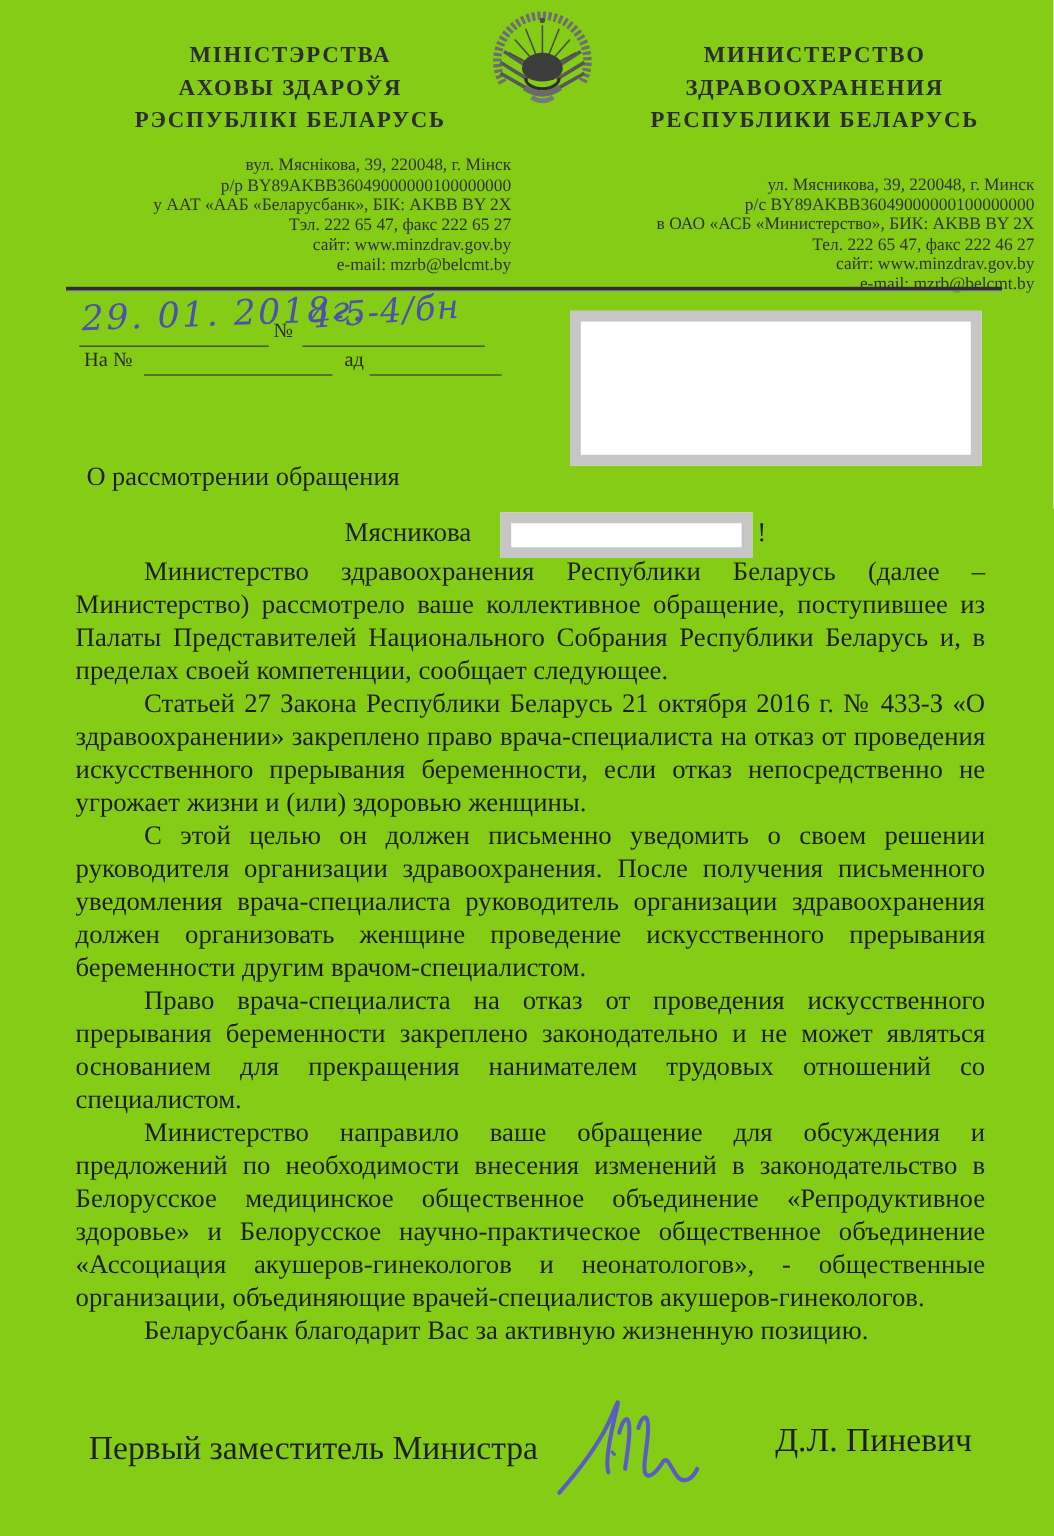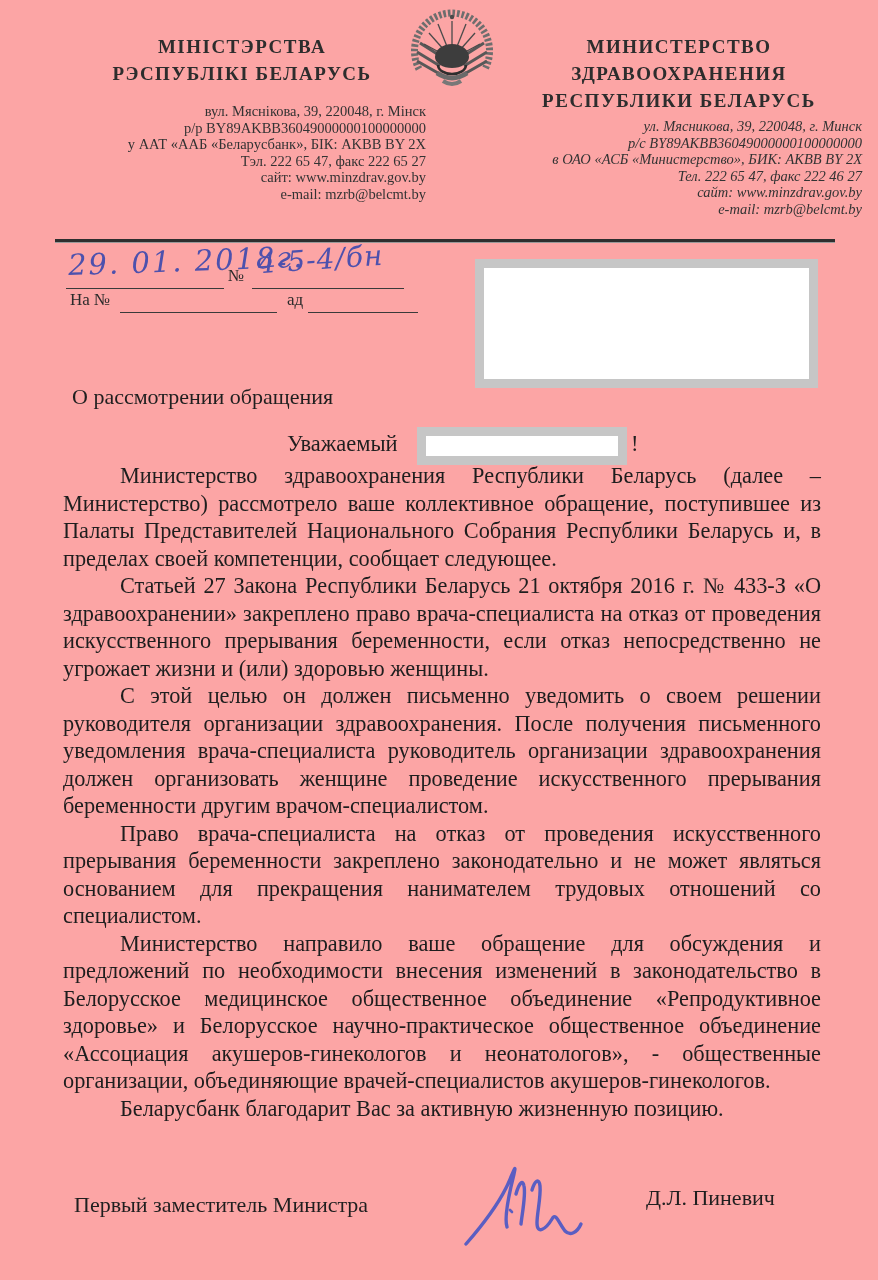--- a/index.html
+++ b/index.html
@@ -1,18 +1,18 @@
 <!DOCTYPE html>
 <html><head>
 <meta charset="utf-8">
 <style>
   html,body{margin:0;padding:0;background:#ffffff;}
   .page{
     position:relative;width:878px;height:1280px;margin:0 auto;
-    background:#fca5a5;overflow:hidden;
+    background:#84cc16;overflow:hidden;
     font-family:"Liberation Serif","DejaVu Serif",serif;color:#222;
   }
   .abs{position:absolute;}
   
   .lh-title{font-weight:bold;font-size:19px;line-height:27px;letter-spacing:1.5px;
     text-align:center;color:#2d2d2d;}
   .lh-addr{font-size:14.5px;line-height:16.5px;text-align:right;color:#333;white-space:nowrap;}
   
   .divider{height:3px;background:#2e2e2e;box-shadow:0 1px 0 #9a9a9a;}
   
@@ -22,30 +22,31 @@
   .hand-num{font-size:28px;letter-spacing:1px;transform:rotate(-4deg);}
   .blank-line{border-bottom:1.5px solid #3a3a3a;height:1px;}
   
   .redact{background:#ffffff;border:9px solid #c6c6c6;}
   
   .subject{font-size:22px;color:#1f1f1f;}
   .salut{font-size:22.5px;color:#1f1f1f;}
   .body-text{width:758px;font-size:22.3px;line-height:27.5px;text-align:justify;color:#1e1e1e;}
   .body-text p{margin:0;text-indent:57px;}
   .body-text p.nojust{text-align:left;}
-  .sig-label,.sig-name{font-size:22px;color:#1f1f1f;white-space:nowrap;}
+  .sig-label,.sig-name{font-size:28px;color:#1f1f1f;white-space:nowrap;}
 </style>
 </head>
 <body>
 
 <div class="page">
 
   <div class="abs" style="left:58px;top:33px;width:368px;">
     <div class="lh-title">
       <div>МІНІСТЭРСТВА</div>
+      <div>АХОВЫ ЗДАРОЎЯ</div>
       <div>РЭСПУБЛІКІ БЕЛАРУСЬ</div>
     </div>
     <div class="lh-addr" style="margin-top:16px;">
       <div>вул. Мяснікова, 39, 220048, г. Мінск</div>
       <div>р/р BY89AKBB36049000000100000000</div>
       <div>у ААТ «ААБ «Беларусбанк», БІК: AKBB BY 2X</div>
       <div>Тэл. 222 65 47, факс 222 65 27</div>
       <div>сайт: www.minzdrav.gov.by</div>
       <div>e-mail: mzrb@belcmt.by</div>
     </div>
@@ -72,21 +73,21 @@
       <circle cx="45" cy="10" r="2.2" fill="#4a4a4a"></circle>
     </svg>
   </div>
 
   <div class="abs" style="left:496px;top:33px;width:366px;">
     <div class="lh-title">
       <div>МИНИСТЕРСТВО</div>
       <div>ЗДРАВООХРАНЕНИЯ</div>
       <div>РЕСПУБЛИКИ БЕЛАРУСЬ</div>
     </div>
-    <div class="lh-addr" style="margin-top:4px;font-style:italic;">
+    <div class="lh-addr" style="margin-top:32px;">
       <div>ул. Мясникова, 39, 220048, г. Минск</div>
       <div>р/с BY89AKBB36049000000100000000</div>
       <div>в ОАО «АСБ «Министерство», БИК: AKBB BY 2X</div>
       <div>Тел. 222 65 47, факс 222 46 27</div>
       <div>сайт: www.minzdrav.gov.by</div>
       <div>e-mail: mzrb@belcmt.by</div>
     </div>
   </div>
 
   <div class="abs divider" style="left:55px;top:239px;width:780px;"></div>
@@ -99,21 +100,21 @@
 
   <div class="abs ref-label" style="left:70px;top:290px;">На №</div>
   <div class="abs blank-line" style="left:120px;top:311px;width:157px;"></div>
   <div class="abs ref-label" style="left:287px;top:290px;">ад</div>
   <div class="abs blank-line" style="left:308px;top:311px;width:110px;"></div>
 
   <div class="abs redact" style="left:475px;top:259px;width:325px;height:111px;"></div>
 
   <div class="abs subject" style="left:72px;top:384px;">О рассмотрении обращения</div>
 
-  <div class="abs salut" style="left:287px;top:431px;">Уважаемый</div>
+  <div class="abs salut" style="left:287px;top:431px;">Мясникова</div>
   <div class="abs redact" style="left:417px;top:427px;width:192px;height:20px;"></div>
   <div class="abs salut" style="left:631px;top:431px;">!</div>
 
   <div class="abs body-text" style="left:63px;top:462px;">
     <p>Министерство здравоохранения Республики Беларусь (далее – Министерство) рассмотрело ваше  коллективное обращение, поступившее из Палаты Представителей Национального Собрания Республики Беларусь и, в пределах своей компетенции, сообщает следующее.</p>
     <p>Статьей 27  Закона Республики Беларусь 21 октября 2016 г. № 433-З «О здравоохранении» закреплено право врача-специалиста на отказ от проведения искусственного прерывания беременности, если отказ непосредственно не угрожает жизни и (или) здоровью женщины.</p>
     <p>С этой целью он должен письменно уведомить о своем решении руководителя организации здравоохранения. После получения письменного уведомления врача-специалиста руководитель организации здравоохранения должен организовать женщине проведение искусственного прерывания беременности другим врачом-специалистом.</p>
     <p>Право врача-специалиста на отказ от проведения искусственного прерывания беременности закреплено законодательно и не может являться основанием для прекращения нанимателем трудовых отношений со специалистом.</p>
     <p>Министерство направило ваше обращение для обсуждения и предложений по необходимости внесения изменений в законодательство в Белорусское медицинское общественное объединение «Репродуктивное здоровье» и Белорусское научно-практическое общественное объединение «Ассоциация акушеров-гинекологов и неонатологов», - общественные организации, объединяющие врачей-специалистов акушеров-гинекологов.</p>
     <p class="nojust">Беларусбанк благодарит Вас за активную жизненную позицию.</p>

